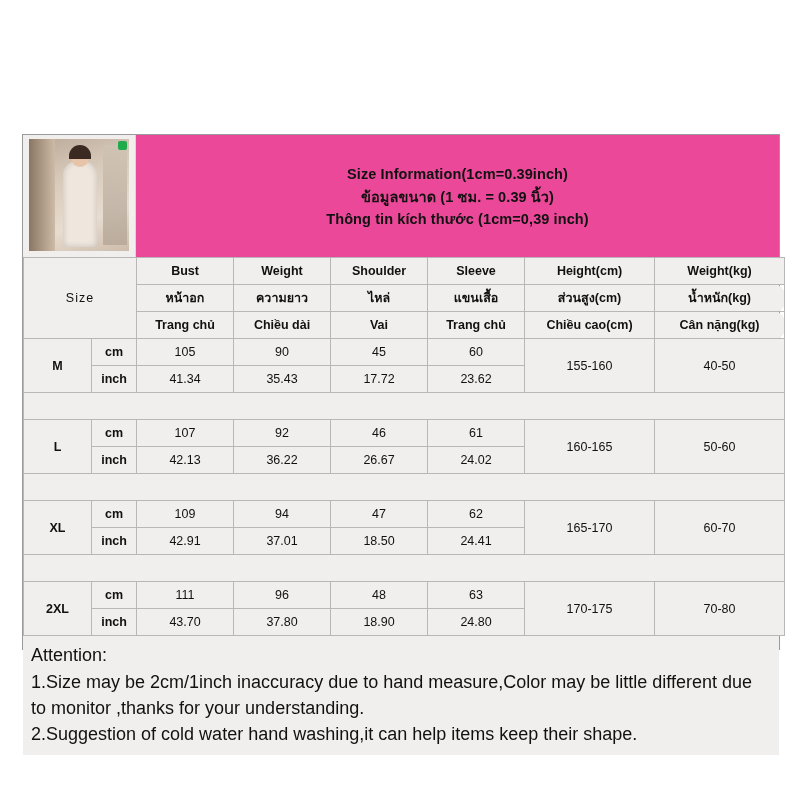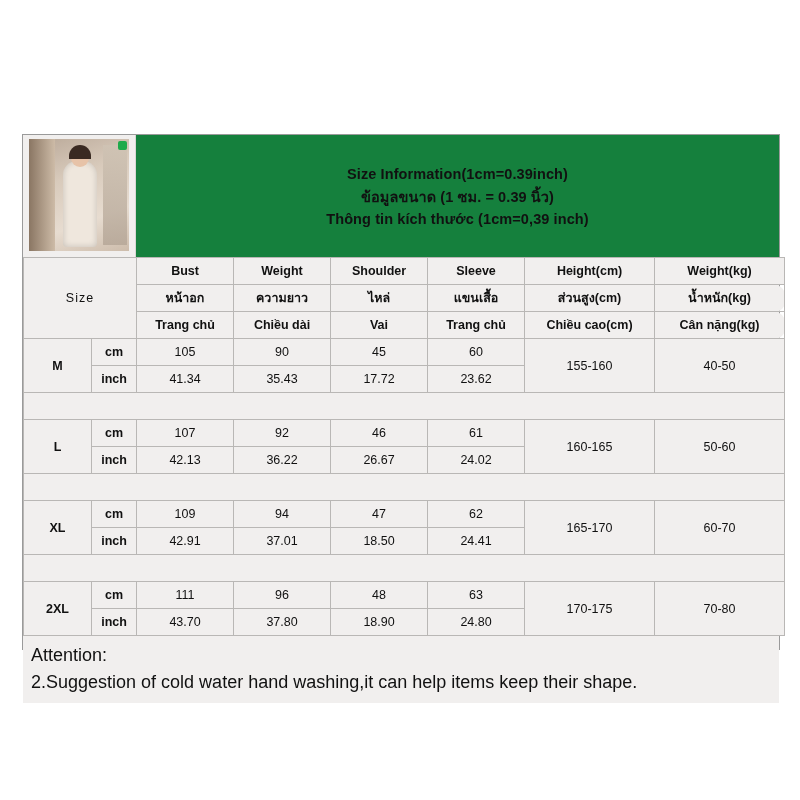--- a/index.html
+++ b/index.html
@@ -69,21 +69,21 @@
     background: linear-gradient(180deg,#cfc3b4,#b6a798);
     opacity: .85;
   }
   .thumb-photo .badge {
     position: absolute; right: 2px; top: 2px; width: 9px; height: 9px;
     background: #1faa4b; border-radius: 2px;
   }
 
   .title-cell {
     flex: 1;
-    background: #15803d;
+    background: #ec4899;
     display: flex;
     flex-direction: column;
     align-items: center;
     justify-content: center;
     gap: 3px;
   }
   .title-cell div {
     font-weight: bold;
     font-size: 14.5px;
     color: #111;
@@ -284,16 +284,17 @@
         <td>43.70</td>
         <td>37.80</td>
         <td>18.90</td>
         <td>24.80</td>
       </tr>
     </tbody>
   </table>
 
   <div class="attention">
     <div class="att-title">Attention:</div>
+    <div>1.Size may be 2cm/1inch inaccuracy due to hand measure,Color may be little different due to monitor ,thanks for your understanding.</div>
     <div>2.Suggestion of cold water hand washing,it can help items keep their shape.</div>
   </div>
 
 </div>
 
 </body></html>

